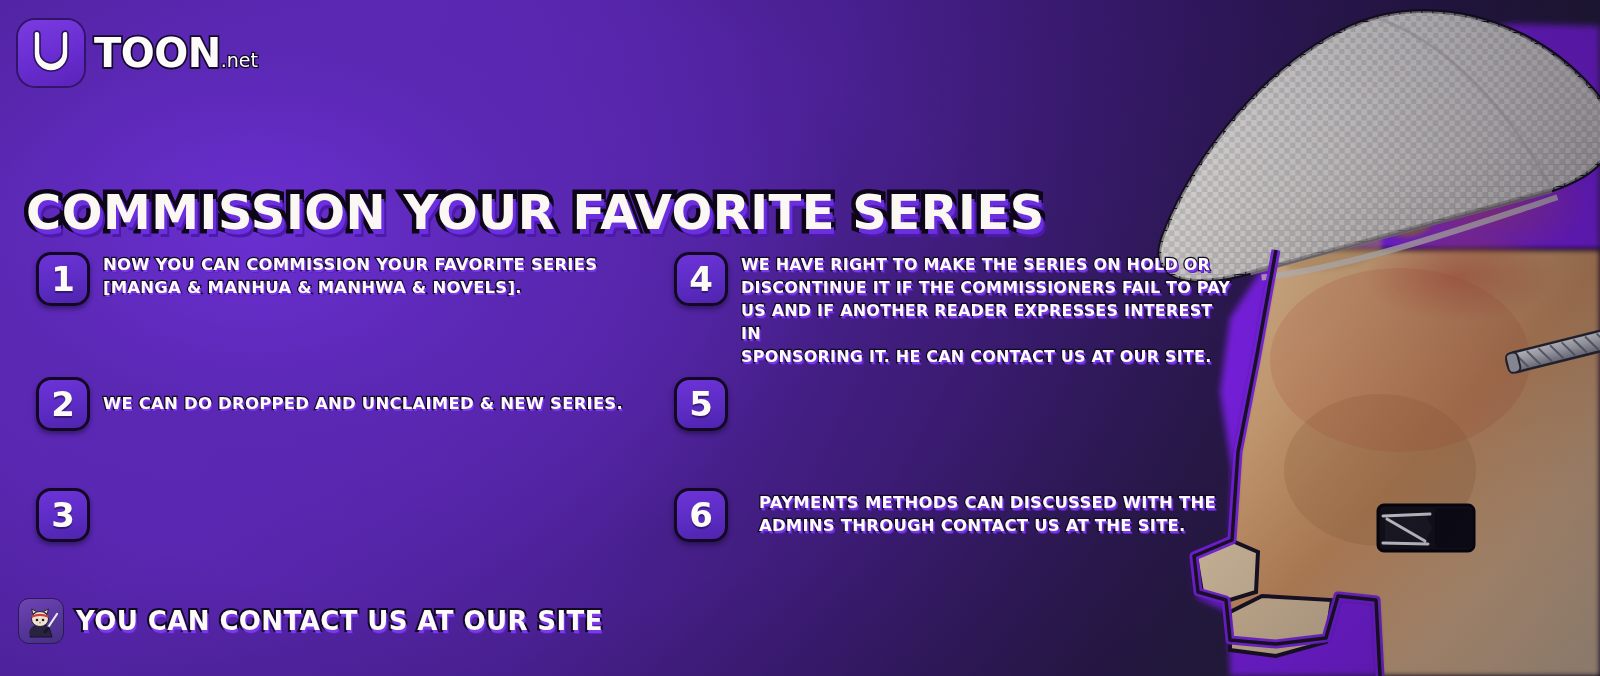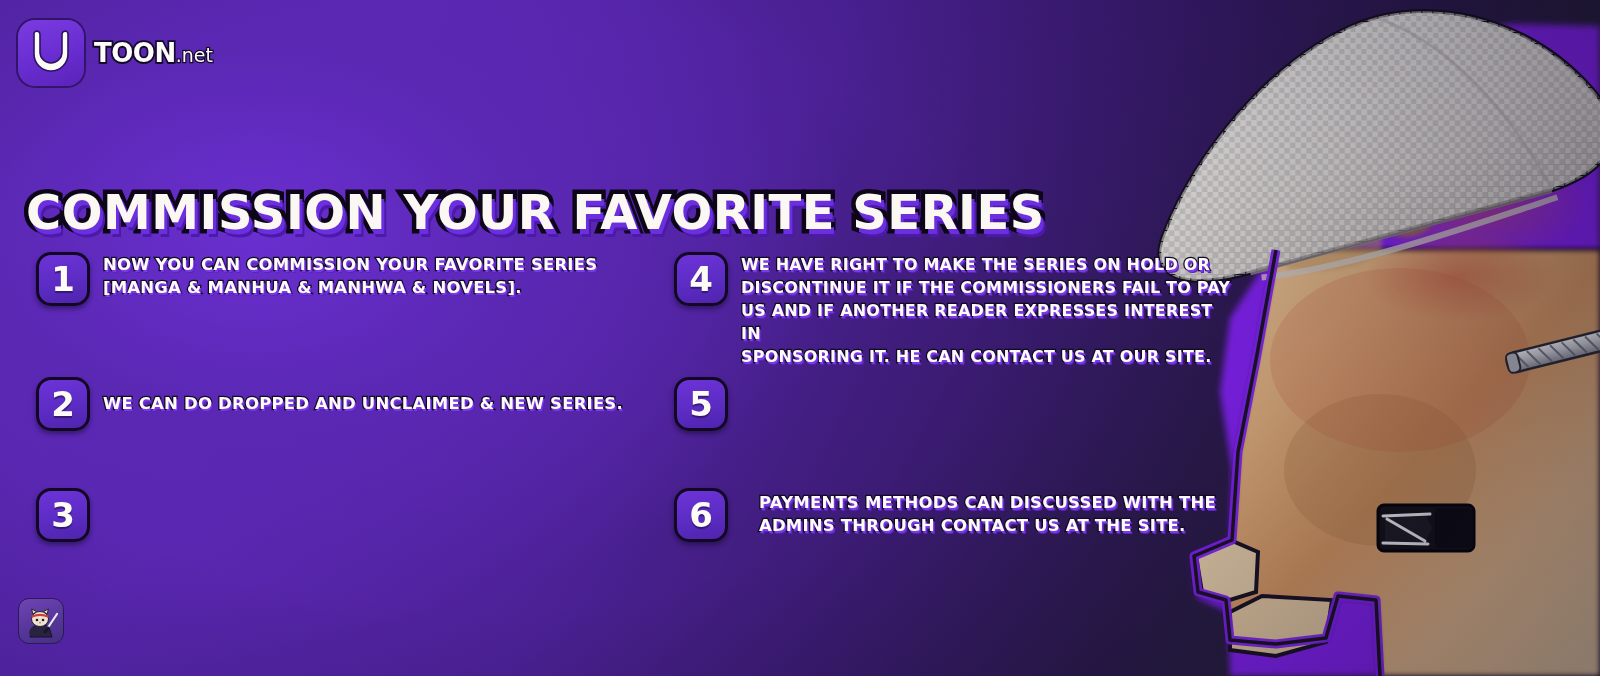--- a/index.html
+++ b/index.html
@@ -60,21 +60,21 @@
   .logo-mark svg { display:block; }
 
   .wordmark {
     display: flex;
     align-items: baseline;
     line-height: 1;
   }
   .wordmark .wm-main {
     font-family: "DejaVu Sans", sans-serif;
     font-weight: 700;
-    font-size: 26px;
+    font-size: 40px;
     letter-spacing: -0.5px;
     color: #fdfcfa;
     -webkit-text-stroke: 3.5px #150a2c;
     paint-order: stroke fill;
     text-shadow: 0 2px 0 #150a2c;
   }
   .wordmark .wm-suffix {
     font-family: "DejaVu Sans", sans-serif;
     font-weight: 400;
     font-size: 19px;
@@ -426,15 +426,16 @@
         <circle cx="22" cy="19" r="1.3" fill="#241c33"></circle>
 
         <path d="M19,20.6 l-1.3,1.6 l2.6,0 z" fill="#9b7f63"></path>
 
         <path d="M26,28 L36,13" stroke="#e8eaef" stroke-width="2.2" stroke-linecap="round"></path>
         <path d="M24,31 L27,27" stroke="#1a1628" stroke-width="3" stroke-linecap="round"></path>
 
         <path d="M12,27 q-3,3 -2,6" stroke="#2a2340" stroke-width="3" fill="none" stroke-linecap="round"></path>
       </svg>
     </div>
+    <div class="footer-text">YOU CAN CONTACT US AT OUR SITE</div>
   </div>
 
 </div>
 
 </body></html>

